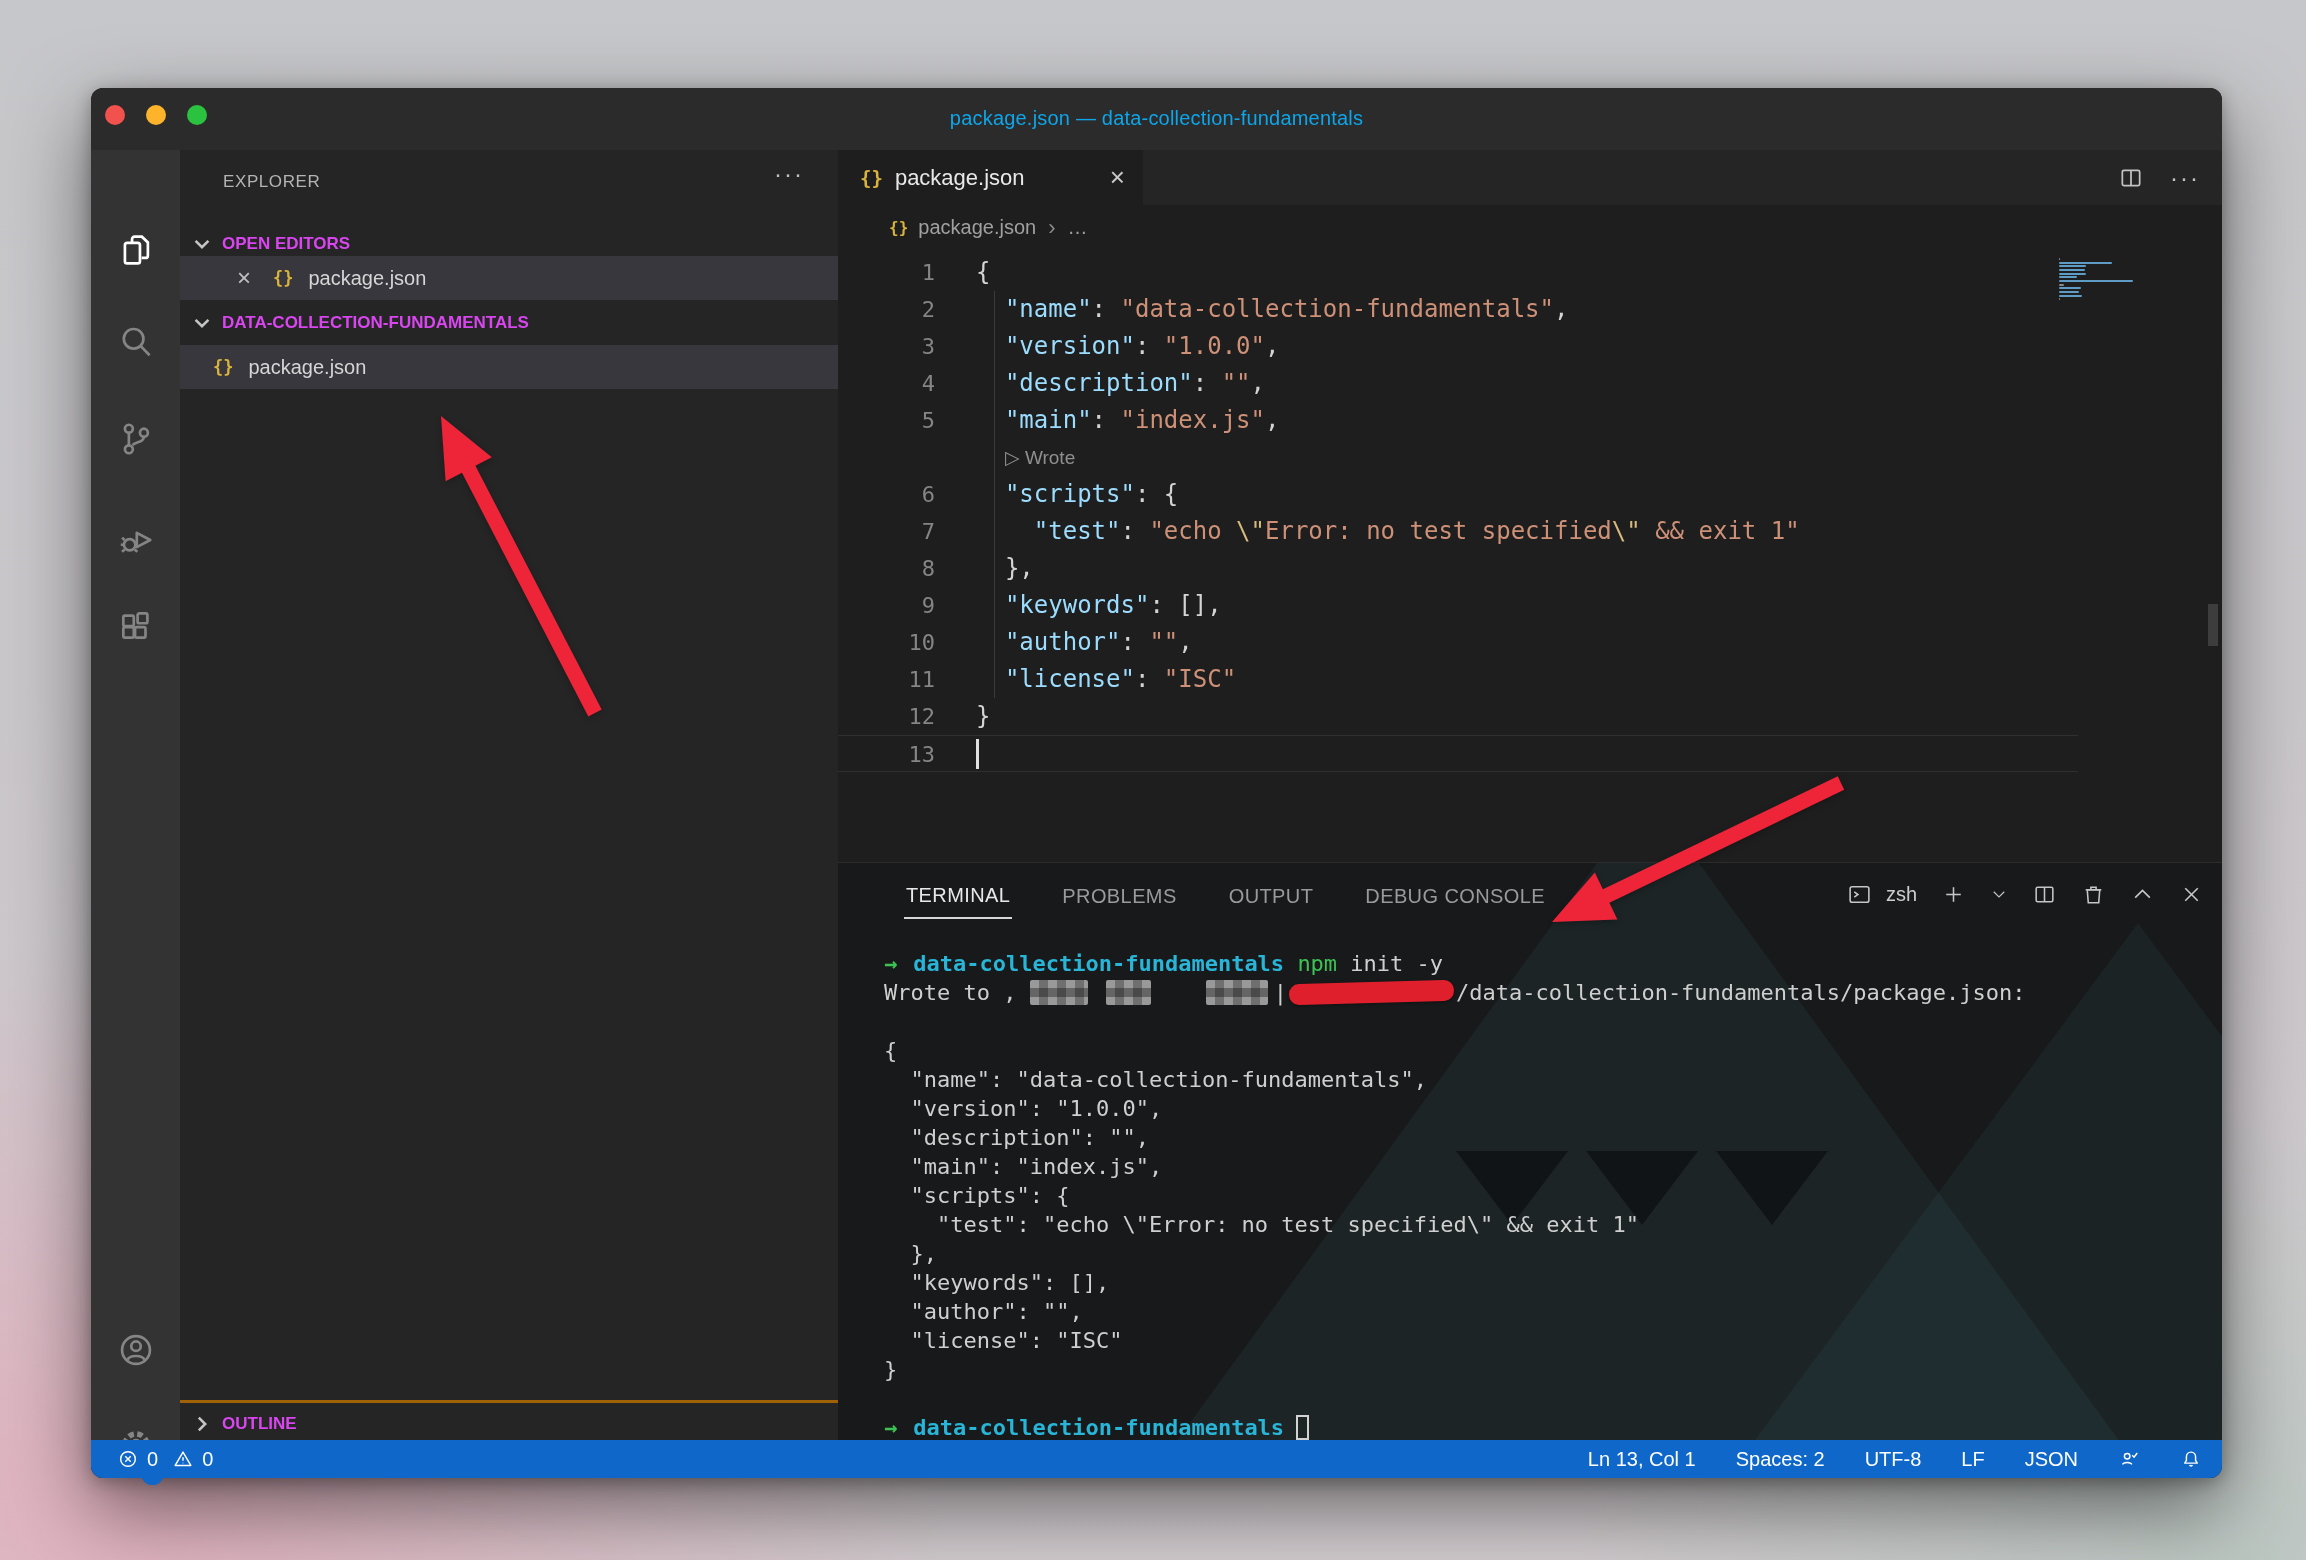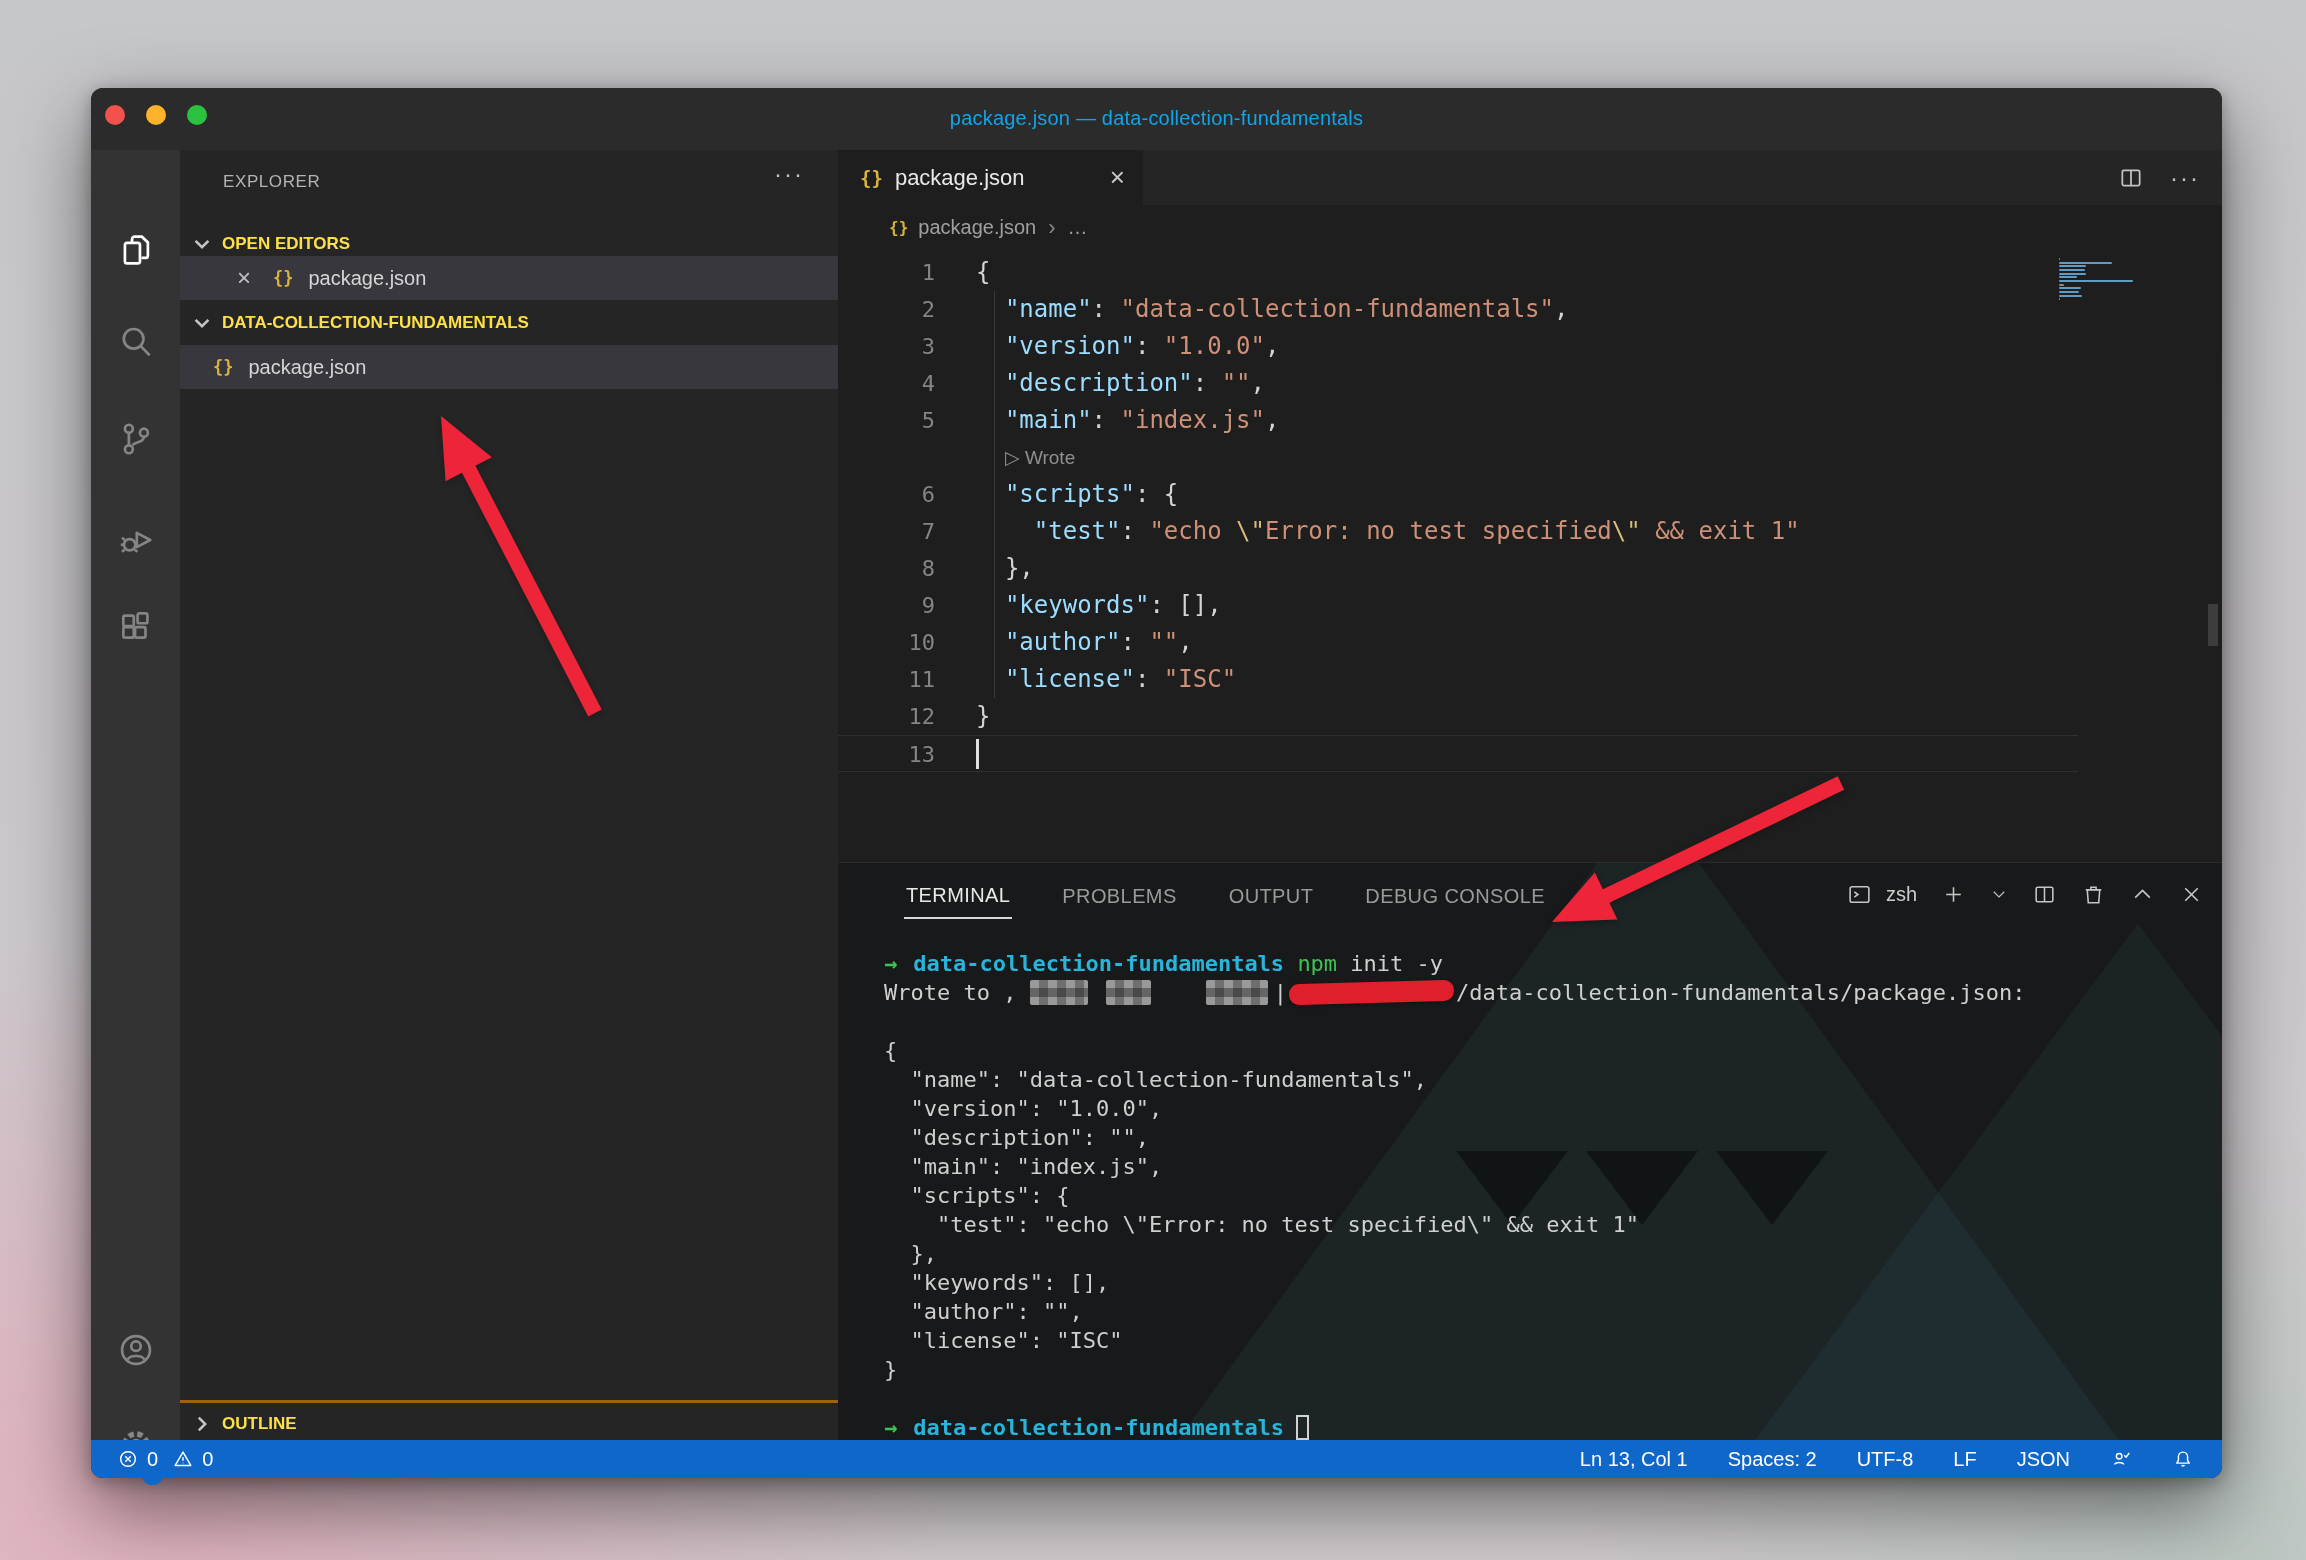--- a/index.html
+++ b/index.html
@@ -30,21 +30,21 @@
   .activitybar { position:absolute; left:0; top:62px; width:89px; bottom:38px; background:#333333; }
   .act-ico { position:absolute; left:26px; width:38px; height:38px; cursor:pointer; }
   .act-ico svg { width:38px; height:38px; stroke:#858585; fill:none; stroke-width:1.7; }
   .act-ico.active svg { stroke:#ffffff; }
   .badge { position:absolute; left:50px; top:1312px; width:23px; height:23px; border-radius:50%;
     background:#0e67c9; color:#fff; font-size:14px; text-align:center; line-height:23px; font-weight:bold; }
   
   .sidebar { position:absolute; left:89px; top:62px; width:658px; bottom:38px; background:#252526; color:#cccccc; }
   .sb-header { position:absolute; left:43px; top:22px; font-size:17px; color:#b4b4b4; letter-spacing:.6px; }
   .sb-more { position:absolute; right:34px; top:10px; font-size:24px; color:#c0c0c0; letter-spacing:2px; cursor:pointer; }
-  .sb-sect { position:absolute; left:0; width:100%; height:44px; font-weight:bold; font-size:17px; color:#fde047;
+  .sb-sect { position:absolute; left:0; width:100%; height:44px; font-weight:bold; font-size:17px; color:#d946ef;
     display:flex; align-items:center; cursor:pointer; }
   .sb-sect .chev { margin-left:14px; margin-right:12px; }
   .sb-row { position:absolute; left:0; width:100%; height:44px; background:#37373d; display:flex; align-items:center;
     font-size:20px; color:#d6d6d6; cursor:pointer; }
   .braces { color:#d9b33c; font-weight:bold; font-size:17px; font-family:"DejaVu Sans Mono", monospace; }
   .sb-close { color:#c0c0c0; font-size:24px; line-height:20px; }
   .sb-outline { top:1250px; border-top:3px solid #a16207; background:transparent; }
   svg.chev { width:16px; height:16px; stroke:#c5c5c5; fill:none; stroke-width:1.6; }
   
   .editor-region { position:absolute; left:747px; top:62px; right:0; height:712px; background:#1e1e1e; }
@@ -96,21 +96,21 @@
       repeating-linear-gradient(90deg, rgba(190,190,190,.9) 0 9px, rgba(130,130,130,.9) 9px 18px),
       repeating-linear-gradient(0deg, #d0d0d0 0 8px, #8a8a8a 8px 17px);
     background-blend-mode:multiply; }
   .marker { display:inline-block; height:21px; vertical-align:-3px; background:#e01f2d; border-radius:10px;
     transform:rotate(-1.6deg); box-shadow:0 1px 3px rgba(0,0,0,.35); margin:0 2px; }
   .curbox { display:inline-block; width:13px; height:25px; border:2px solid #d2d2d2; vertical-align:-5px; }
   
   .statusbar { position:absolute; left:0; bottom:0; width:100%; height:38px; background:#0e67c9;
     border-radius:0 0 12px 12px; color:#fff; font-size:20px; display:flex; align-items:center; }
   .sb-left { display:flex; align-items:center; gap:8px; padding-left:26px; cursor:pointer; }
-  .sb-right { margin-left:auto; display:flex; align-items:center; gap:40px; padding-right:28px; }
+  .sb-right { margin-left:auto; display:flex; align-items:center; gap:40px; padding-right:20px; }
   .sb-right span { cursor:pointer; }
   .statusbar svg { width:22px; height:22px; stroke:#fff; fill:none; stroke-width:1.6; }
   .sb-item { cursor:pointer; }
   
   .annotations { position:absolute; left:0; top:0; width:2306px; height:1560px; pointer-events:none; z-index:50; }
 </style>
 </head>
 <body>
 
 <div class="window">

